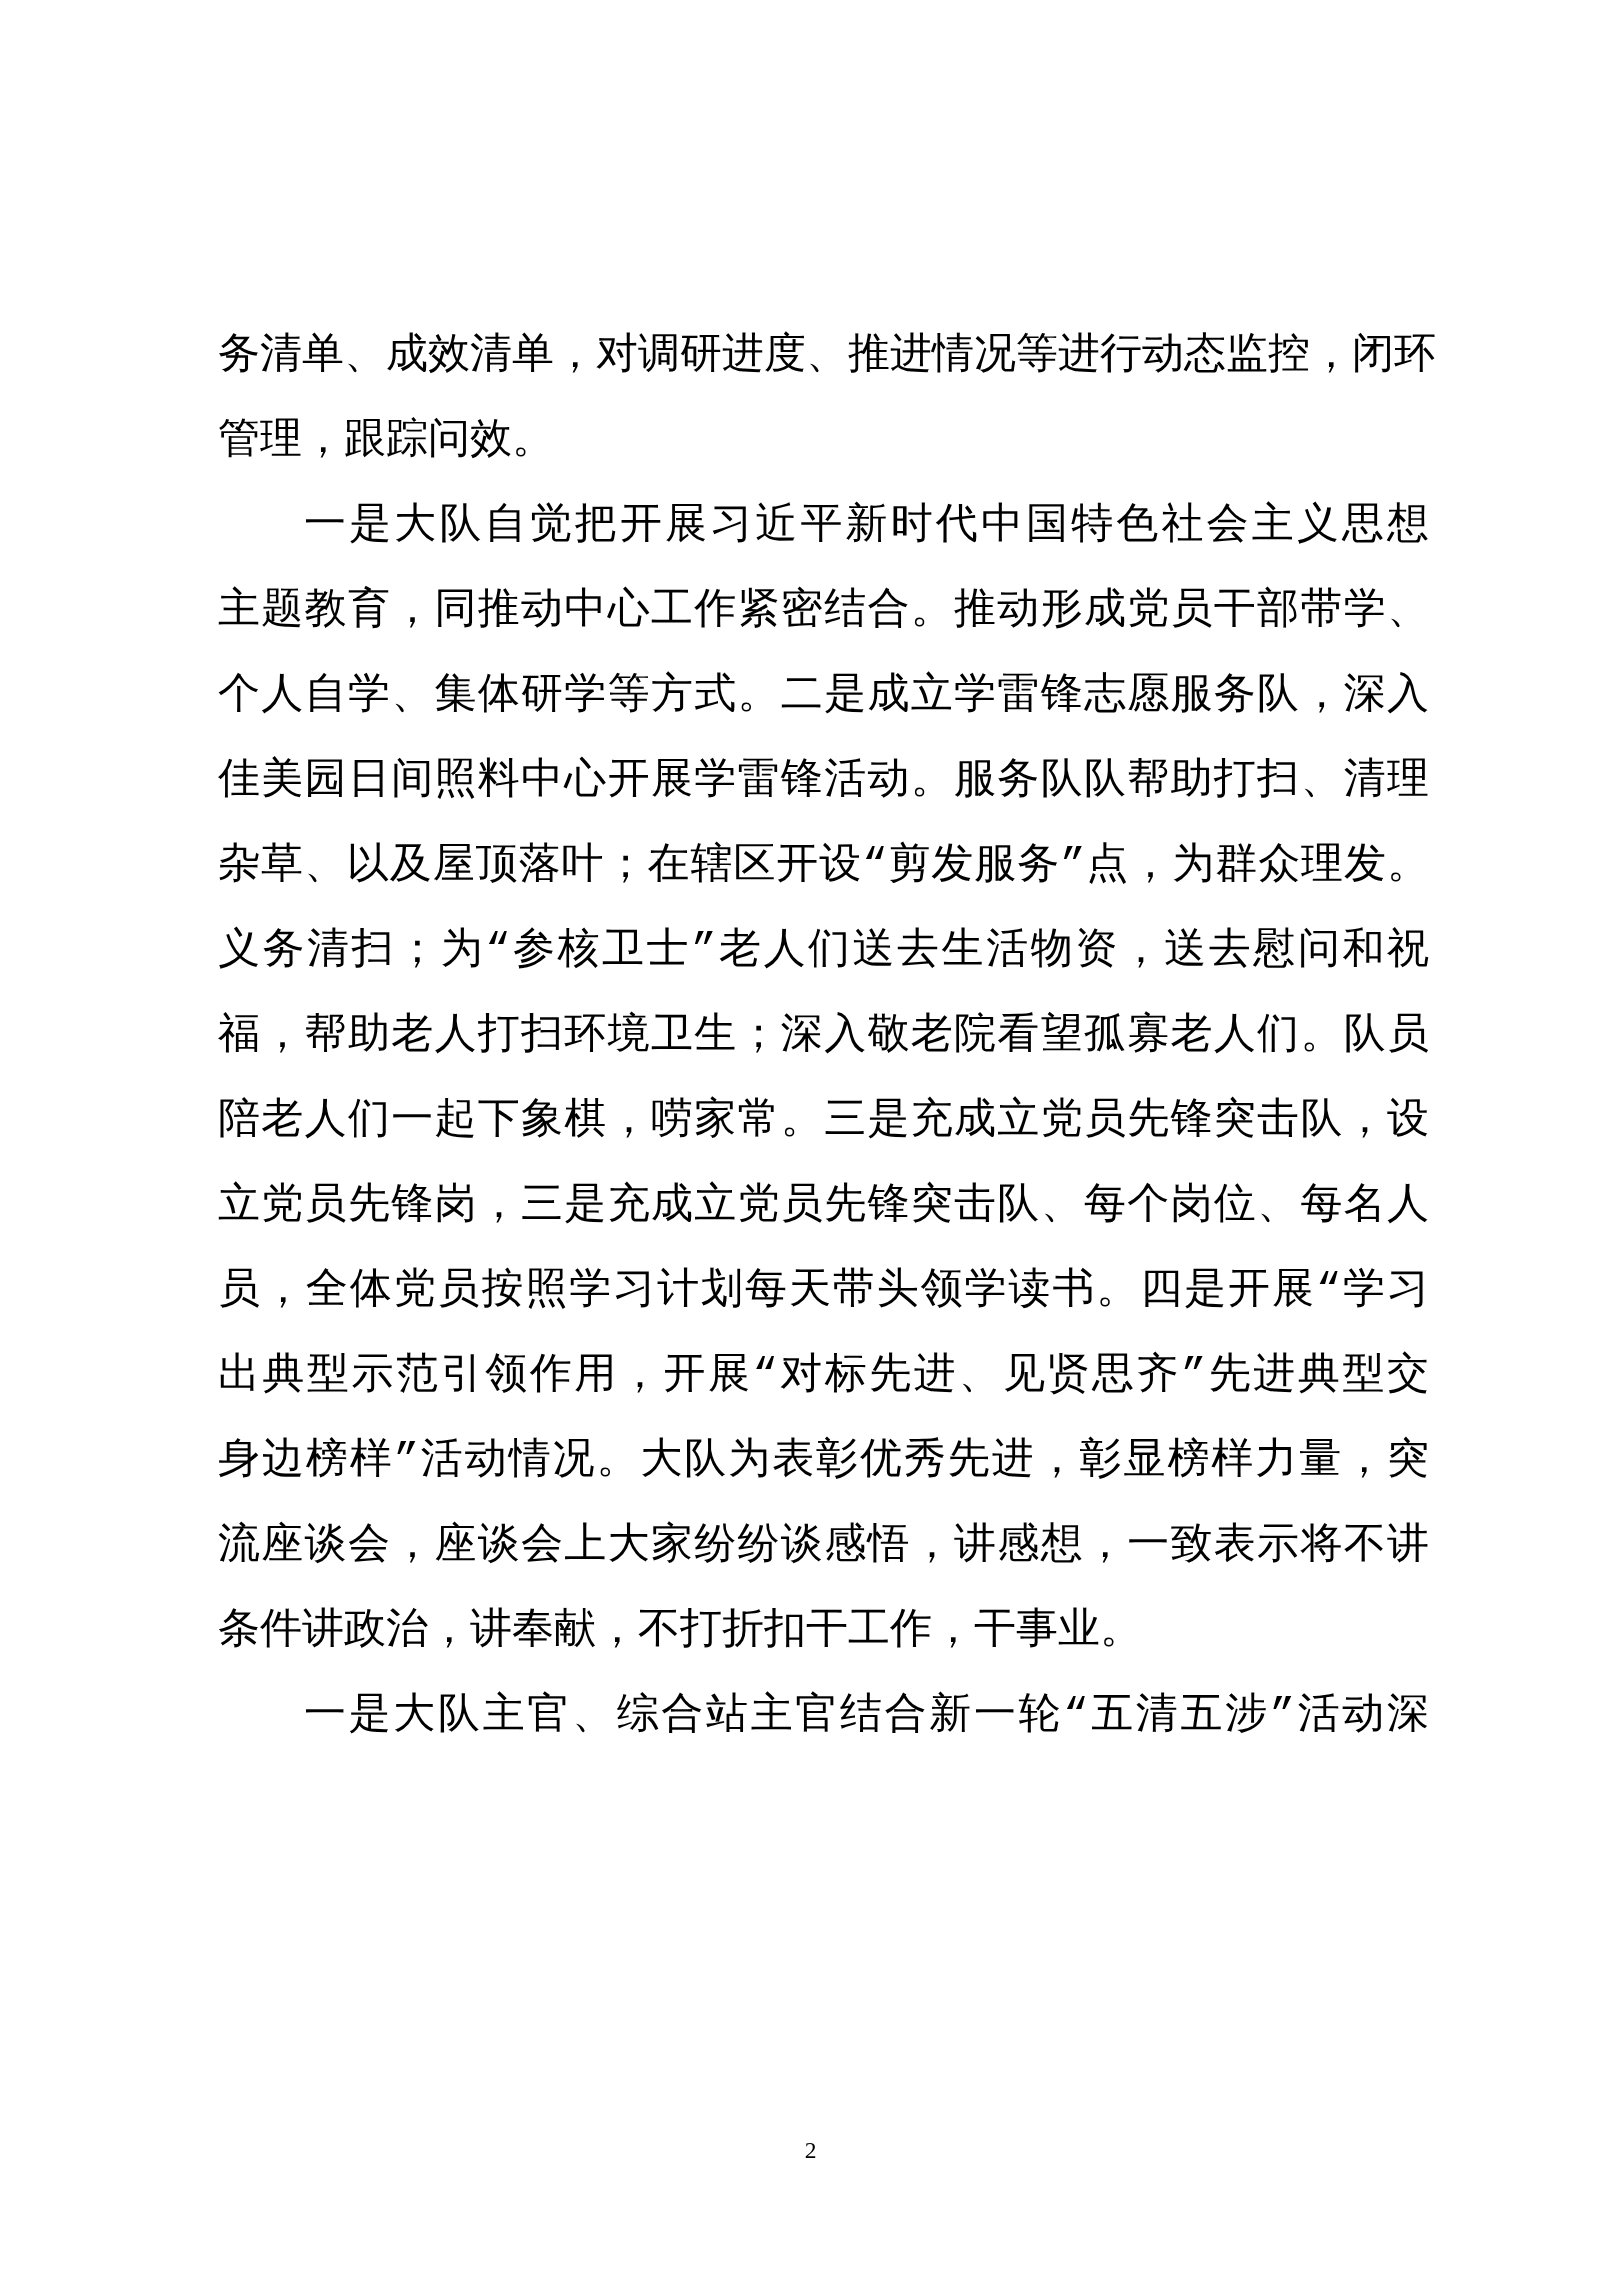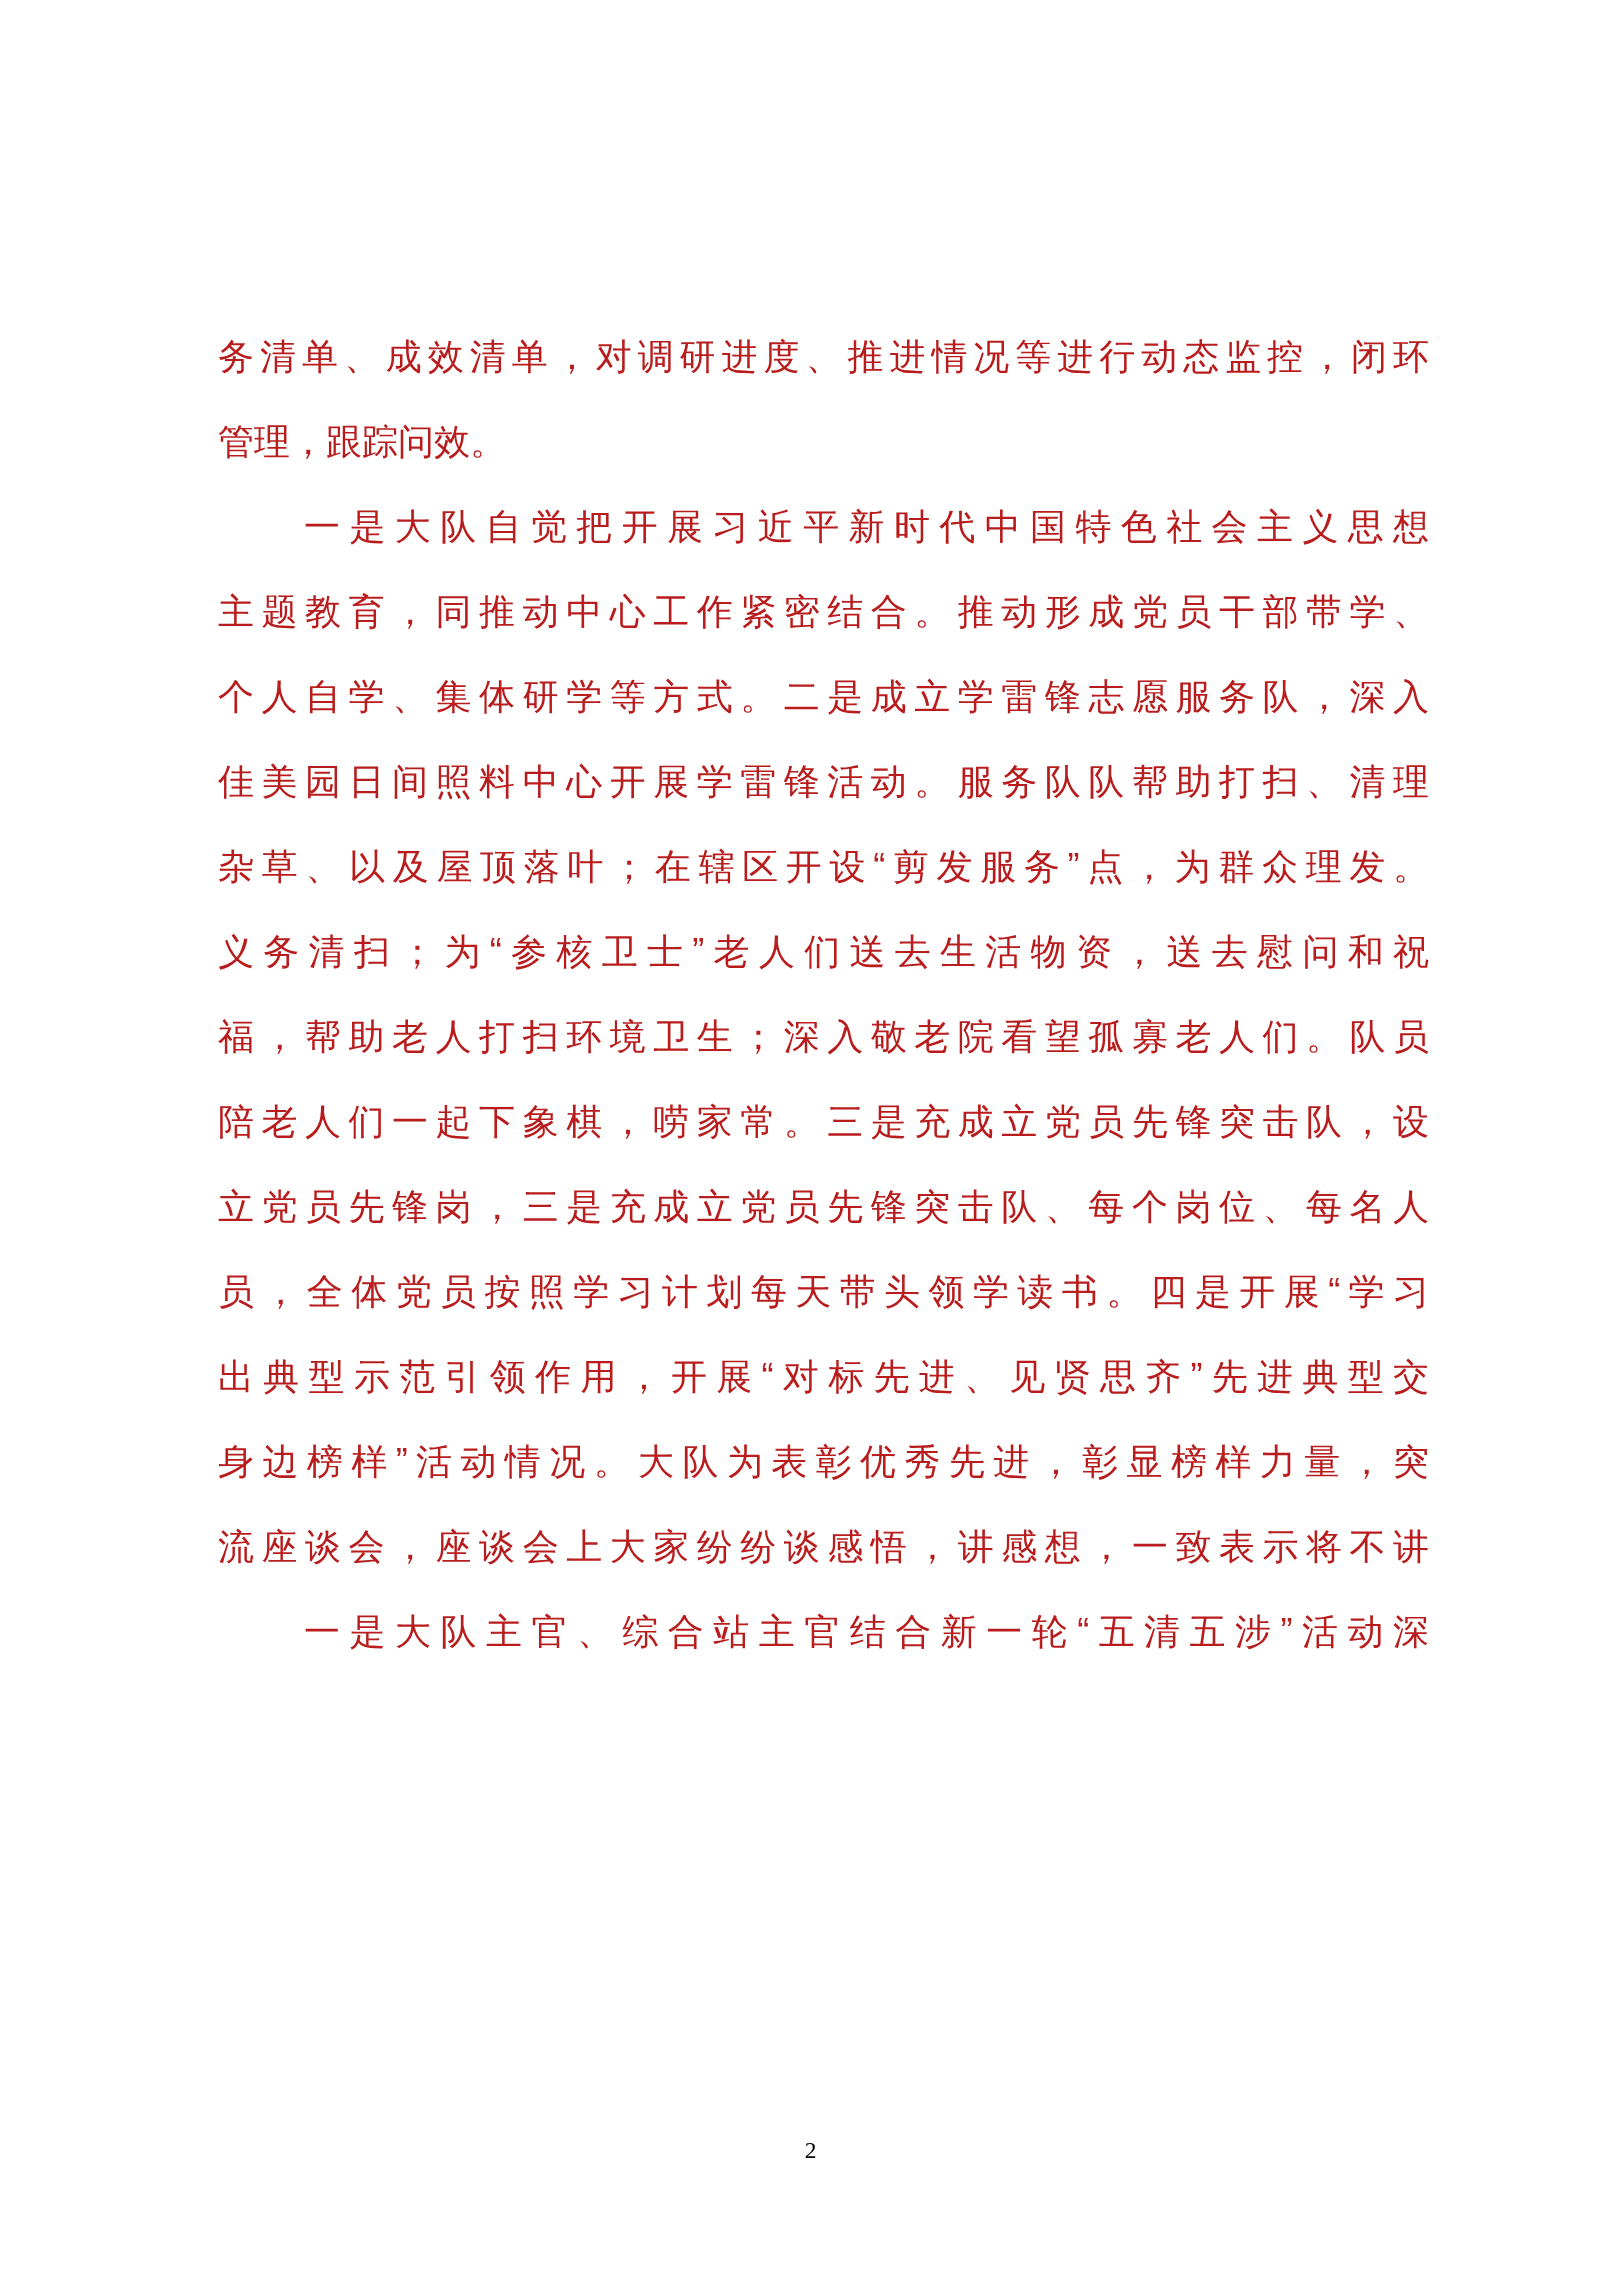--- a/index.html
+++ b/index.html
@@ -1,21 +1,21 @@
 <!DOCTYPE html>
 <html><head>
 <meta charset="utf-8">
 <style>
   html, body { margin: 0; padding: 0; background: #ffffff; }
   body { width: 1621px; height: 2293px; position: relative; overflow: hidden; }
   .page { position: absolute; left: 0; top: 0; width: 1621px; height: 2293px; background: #fff; }
   .text-body {
     position: absolute; left: 218px; top: 314px; width: 1211px;
-    font-family: Liberation Sans, sans-serif;
-    font-size: 36px; line-height: 85px; color: #b91c1c;
+    font-family: Liberation Mono, monospace;
+    font-size: 42px; line-height: 85px; color: #000000;
     text-align: justify; text-justify: inter-character;
     letter-spacing: 0px;
   }
   .indent { text-indent: 86px; }
   .line { display: block; white-space: nowrap; text-align-last: justify; text-align: justify; }
   .line.last { text-align-last: left; }
   .heading { display: block; white-space: nowrap; text-indent: 86px; }
   .page-number {
     position: absolute; left: 0; width: 1621px; top: 2137px; text-align: center;
     font-family: "Liberation Serif", "DejaVu Serif", serif; font-size: 23.5px; color: #000;
@@ -34,17 +34,18 @@
     <span class="line">佳美园日间照料中心开展学雷锋活动。服务队队帮助打扫、清理</span>
     <span class="line">杂草、以及屋顶落叶；在辖区开设“剪发服务”点，为群众理发。</span>
     <span class="line">义务清扫；为“参核卫士”老人们送去生活物资，送去慰问和祝</span>
     <span class="line">福，帮助老人打扫环境卫生；深入敬老院看望孤寡老人们。队员</span>
     <span class="line">陪老人们一起下象棋，唠家常。三是充成立党员先锋突击队，设</span>
     <span class="line">立党员先锋岗，三是充成立党员先锋突击队、每个岗位、每名人</span>
     <span class="line">员，全体党员按照学习计划每天带头领学读书。四是开展“学习</span>
     <span class="line">出典型示范引领作用，开展“对标先进、见贤思齐”先进典型交</span>
     <span class="line">身边榜样”活动情况。大队为表彰优秀先进，彰显榜样力量，突</span>
     <span class="line">流座谈会，座谈会上大家纷纷谈感悟，讲感想，一致表示将不讲</span>
+    <span class="line last">条件讲政治，讲奉献，不打折扣干工作，干事业。</span>
     <span class="line indent">一是大队主官、综合站主官结合新一轮“五清五涉”活动深</span>
   </div>
   <div class="page-number">2</div>
 </div>
 
 
 </body></html>

